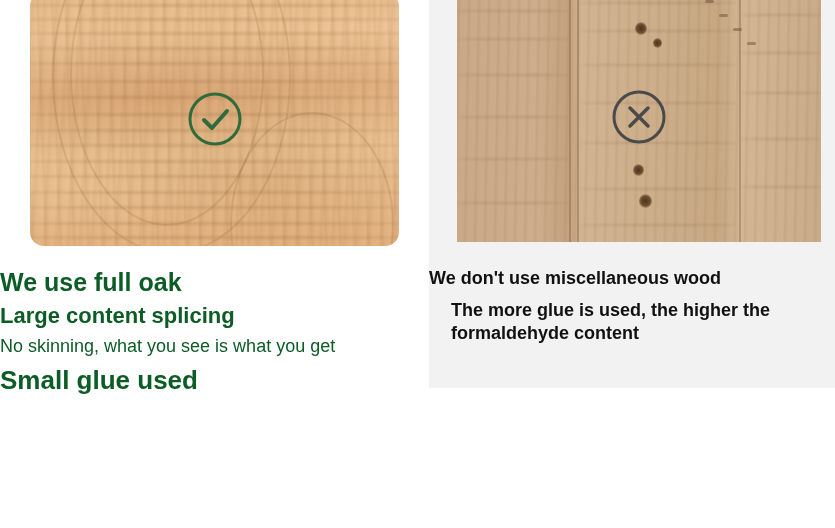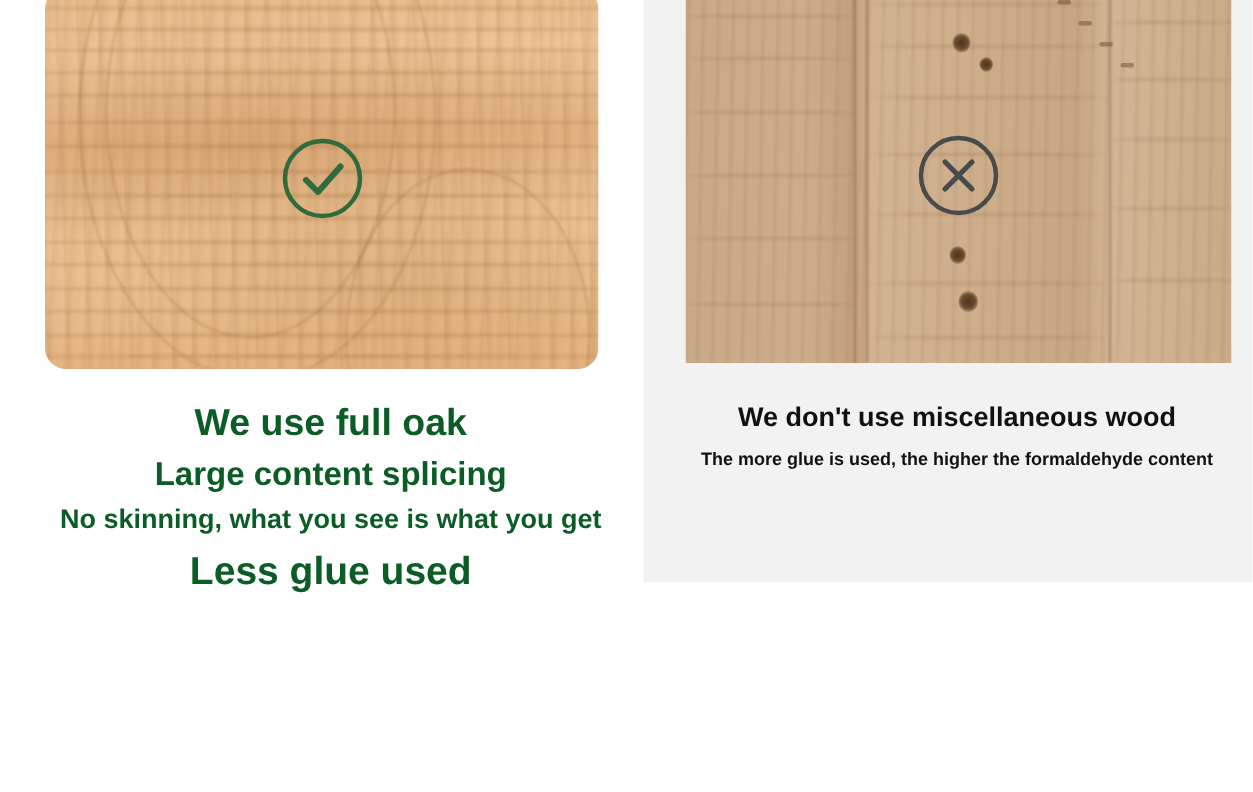--- a/index.html
+++ b/index.html
@@ -148,42 +148,41 @@
     height: 58px;
     border-radius: 50%;
     left: 50%;
     top: 50%;
     transform: translate(-50%, -50%);
   }
   .badge svg { display: block; }
   
   .captions {
     position: absolute;
-    left: 12px;
+    left: 0;
     right: 0;
     top: 268px;
-    text-align: center;
   }
   .cap {
     margin: 0;
     white-space: nowrap;
   }
   .left-cap { color: #0c5c26; }
   .right-cap { color: #111111; }
 
   .l1 { font-size: 25px; font-weight: bold; margin-bottom: 6px; }
   .l2 { font-size: 22px; font-weight: bold; margin-bottom: 7px; }
   .l3 { font-size: 24px; font-weight: bold; margin-bottom: 7px; }
-  .l4 { font-size: 18px; font-weight: bold; margin-bottom: 8px; }
+  .l4 { font-size: 18px; font-weight: normal; margin-bottom: 8px; }
   .l5 { font-size: 26px; font-weight: bold; }
 
   .r1 { font-size: 18px; font-weight: bold; margin-bottom: 10px; }
   .r2 { font-size: 21px; font-weight: bold; margin-bottom: 10px; }
   .r3 { font-size: 16px; font-weight: bold; margin-bottom: 12px; }
-  .r4 { font-size: 12px; font-weight: bold; line-height: 1.25; white-space: normal; padding: 0 22px; }
+  .r4 { font-size: 18px; font-weight: bold; line-height: 1.25; white-space: normal; padding: 0 22px; }
 </style>
 </head>
 <body>
 
 <div class="comparison">
 
   <div class="panel panel-left">
 
     <div class="img-wrap img-left">
       <div class="oak"></div>
@@ -213,21 +212,21 @@
           <circle cx="29" cy="29" r="25" fill="none" stroke="#2f6b3c" stroke-width="3"></circle>
           <path d="M18 30 L26 38 L41 21" fill="none" stroke="#2f6b3c" stroke-width="4" stroke-linecap="round" stroke-linejoin="round"></path>
         </svg>
       </div>
     </div>
 
     <div class="captions">
       <p class="cap left-cap l1">We use full oak</p>
       <p class="cap left-cap l2">Large content splicing</p>
       <p class="cap left-cap l4">No skinning, what you see is what you get</p>
-      <p class="cap left-cap l5">Less glue used</p>
+      <p class="cap left-cap l5">Small glue used</p>
     </div>
   </div>
 
   <div class="panel panel-right">
 
     <div class="img-wrap img-right">
       <div class="misc"></div>
       <div class="misc-seam" style="left:112px;"></div>
       <div class="misc-seam" style="left:120px;"></div>
       <div class="misc-seam" style="left:282px;"></div>

